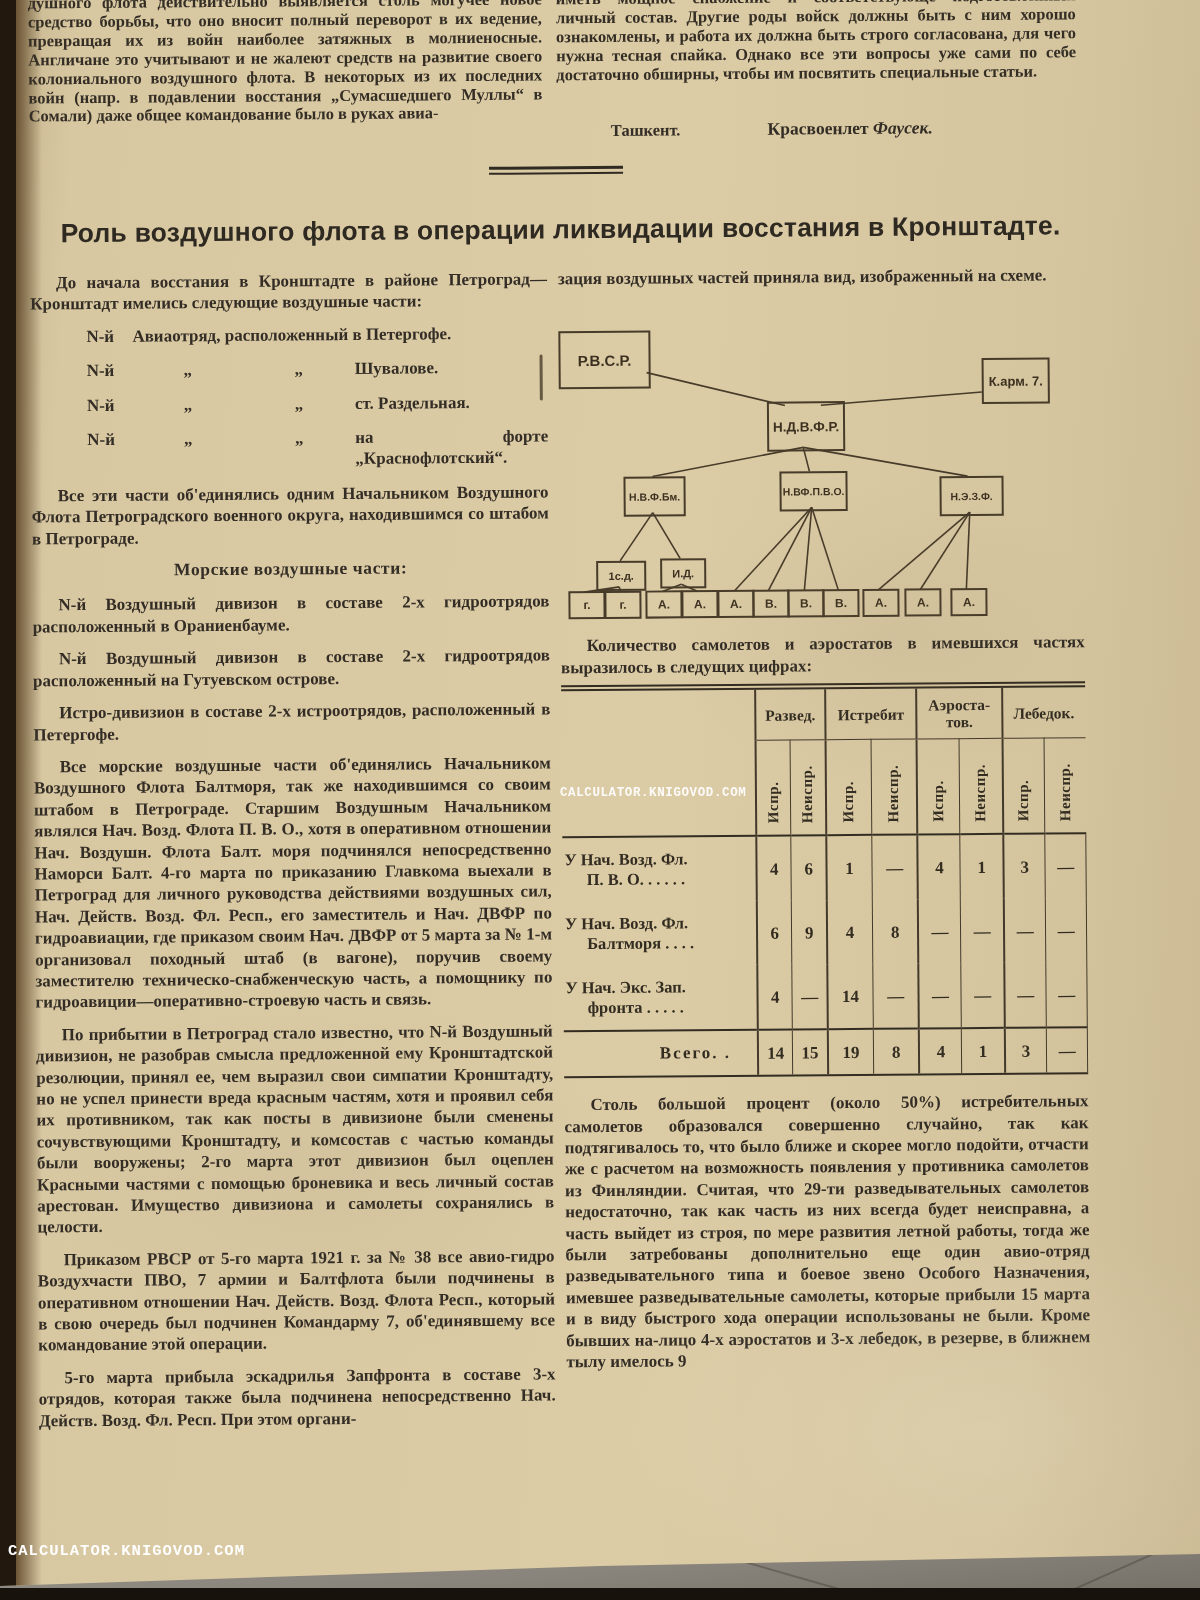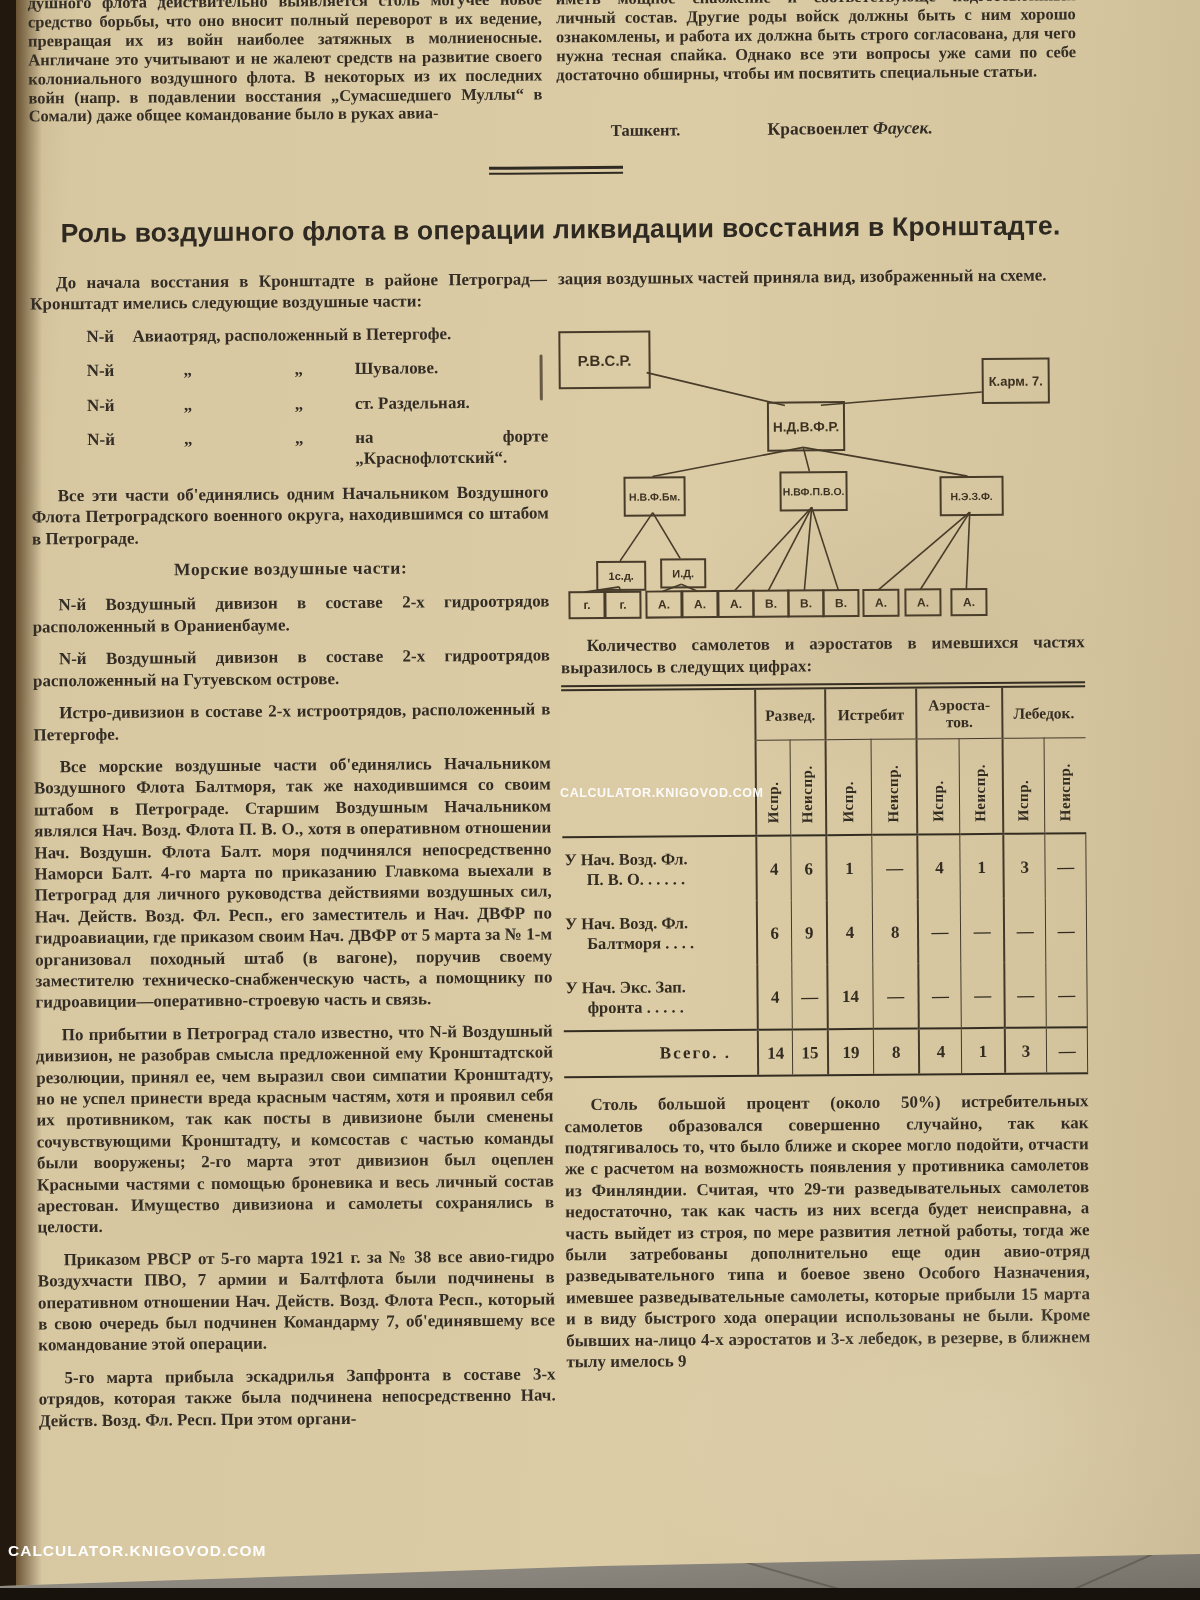--- a/index.html
+++ b/index.html
@@ -84,21 +84,21 @@
   .val{text-align:center;font-size:17px;border-left:1px solid #43392a;}
   .val.gstart{border-left:2px solid #43392a;}
   .val.last{border-right:1.5px solid #43392a;}
   .lbl{font-size:16.5px;line-height:20px;padding-left:2px;}
   .lbl .l2{padding-left:22px;}
   tr.total td{border-top:2px solid #332c21;height:44px;}
   tr.total .lbl{text-align:right;padding-right:26px;letter-spacing:2px;font-size:17px;}
   .ink-mark{position:absolute;left:543px;top:354px;width:3px;height:46px;background:#4a3d2a;
             opacity:.8;border-radius:2px;}
   
-  .wm{position:absolute;font-family:Liberation Sans, sans-serif;color:#fefefe;font-weight:700;}
+  .wm{position:absolute;font-family:Liberation Mono, monospace;color:#fefefe;font-weight:700;}
   .wm-mid{left:560px;top:786px;font-size:12.5px;letter-spacing:.6px;opacity:.95;}
   .wm-bottom{left:8px;top:1542px;font-size:15.5px;letter-spacing:1px;}
 </style>
 </head>
 <body>
 
 <div class="photo">
   <div class="floor"></div>
   <div class="crack c1"></div>
   <div class="crack c2"></div>

